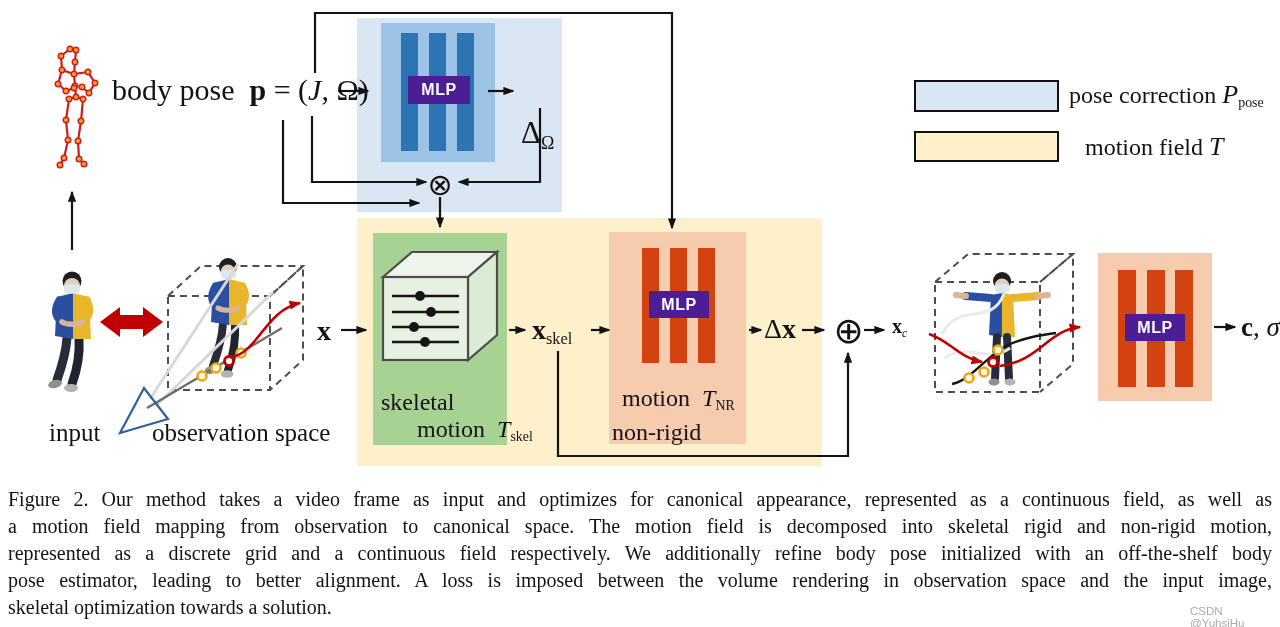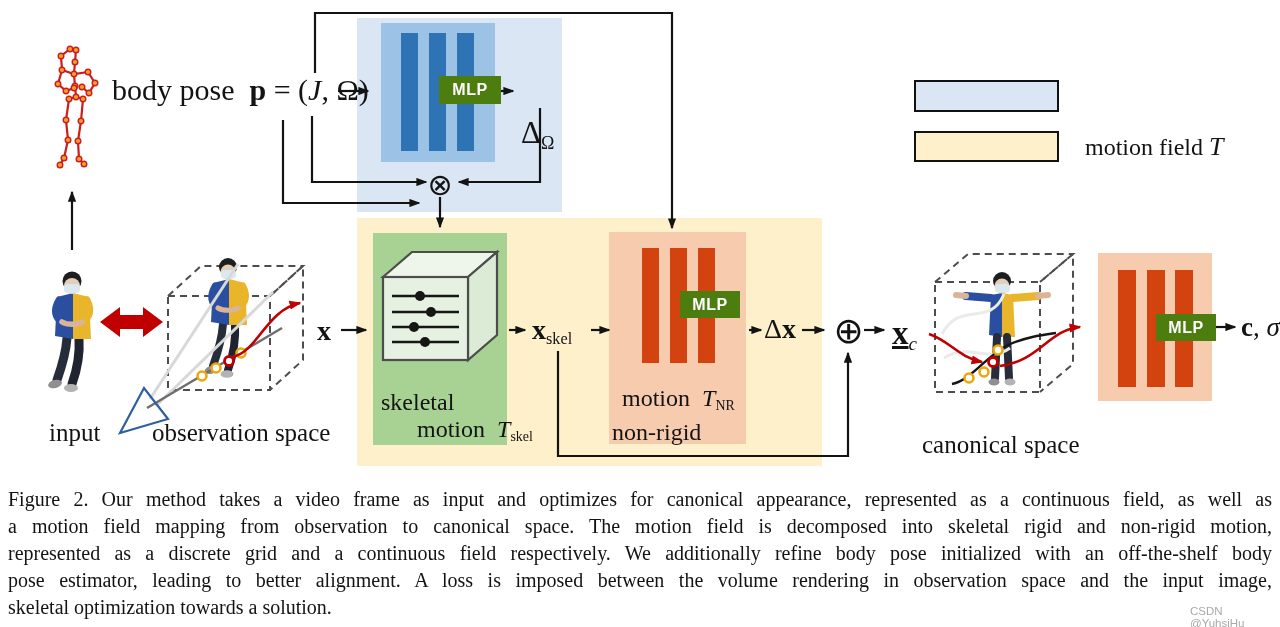--- a/index.html
+++ b/index.html
@@ -2,23 +2,23 @@
 <html style="--light-blue: #dbe6f4; --mid-blue: #9cc2e5; --dark-blue: #2e74b5; --yellow: #fdf0cb; --green: #a8d293; --green-face: #e6f1e1; --orange-light: #f7cbad; --orange-bar: #d2430f; --red: #c00000;"><head>
 <meta charset="utf-8">
 <style>
   html,body{margin:0;padding:0;background:#ffffff;}
   .fig{position:relative;width:1280px;height:627px;background:#fff;overflow:hidden;
        font-family:"Liberation Serif",serif;color:#131313;}
   .box{position:absolute;}
   .bar{position:absolute;}
   .layer{position:absolute;left:0;top:0;z-index:5;}
   .txt{position:absolute;z-index:8;white-space:nowrap;line-height:1.05;}
-  .mlp{position:absolute;z-index:8;background:#4d7c0f;color:#ffffff;
+  .mlp{position:absolute;z-index:8;background:#4c1d95;color:#ffffff;
        display:flex;align-items:center;justify-content:center;
-       font-family:"Liberation Sans",sans-serif;font-weight:bold;font-size:16px;letter-spacing:.5px;margin-left:31px;}
+       font-family:"Liberation Sans",sans-serif;font-weight:bold;font-size:16px;letter-spacing:.5px;}
   .op{position:absolute;z-index:8;font-family:"DejaVu Sans",sans-serif;
       display:flex;align-items:center;justify-content:center;}
   .msub{font-size:0.58em;vertical-align:-0.32em;}
   .it{font-style:italic;}
   .bd{font-weight:bold;}
   .legend-box{position:absolute;z-index:6;border:2.5px solid #111;box-sizing:border-box;}
   .caption{position:absolute;left:8px;top:486px;width:1264px;z-index:8;
            font-size:20px;line-height:27px;}
   .cl{text-align:justify;text-align-last:justify;}
   .cl-last{text-align:left;}
@@ -267,42 +267,44 @@
   </div>
 
   <div class="txt" style="left:532px;top:315px;font-size:28px;">
     <span class="bd">x</span><span class="msub">skel</span>
   </div>
 
   <div class="txt" style="left:764px;top:314px;font-size:28px;">
     <span>Δ</span><span class="bd">x</span>
   </div>
 
-  <div class="txt" style="left:892px;top:316px;font-size:33px;text-decoration:underline;">
+  <div class="txt" style="left:892px;top:316px;font-size:20px;">
     <span class="bd">x</span><span class="msub it">c</span>
   </div>
 
   <div class="txt" style="left:1241px;top:313px;font-size:27px;">
     <span class="bd">c</span><span>, </span><span class="it">σ</span>
   </div>
 
   <div class="txt" style="left:381px;top:389px;font-size:24px;line-height:27px;">
     <div>skeletal</div>
     <div style="padding-left:6px;margin-left:30px;"><span>motion</span>&nbsp;&nbsp;<span class="it">T</span><span class="msub">skel</span></div>
   </div>
 
   <div class="txt" style="left:612px;top:385px;font-size:24px;line-height:27px;">
     <div style="padding-left:10px;"><span>motion</span>&nbsp;&nbsp;<span class="it">T</span><span class="msub">NR</span></div>
     <div>non-rigid</div>
   </div>
 
   <div class="txt" style="left:49px;top:420px;font-size:25px;"><span>input</span></div>
   <div class="txt" style="left:152px;top:420px;font-size:25px;"><span>observation space</span></div>
-  <div class="txt" style="left:922px;top:432px;font-size:25px;"><span>canonical space</span></div>
-
+
+  <div class="txt" style="left:1069px;top:81px;font-size:24px;">
+    <span>pose correction </span><span class="it" style="font-size:26px;">P</span><span class="msub">pose</span>
+  </div>
   <div class="txt" style="left:1069px;top:133px;font-size:24px;margin-left:16px;">
     <span>motion field </span><span class="it" style="font-size:26px;">T</span>
   </div>
 
   <div class="caption">
     <div class="cl">Figure 2. Our method takes a video frame as input and optimizes for canonical appearance, represented as a continuous field, as well as</div>
     <div class="cl">a motion field mapping from observation to canonical space. The motion field is decomposed into skeletal rigid and non-rigid motion,</div>
     <div class="cl">represented as a discrete grid and a continuous field respectively. We additionally refine body pose initialized with an off-the-shelf body</div>
     <div class="cl">pose estimator, leading to better alignment. A loss is imposed between the volume rendering in observation space and the input image,</div>
     <div class="cl-last">skeletal optimization towards a solution.</div>

